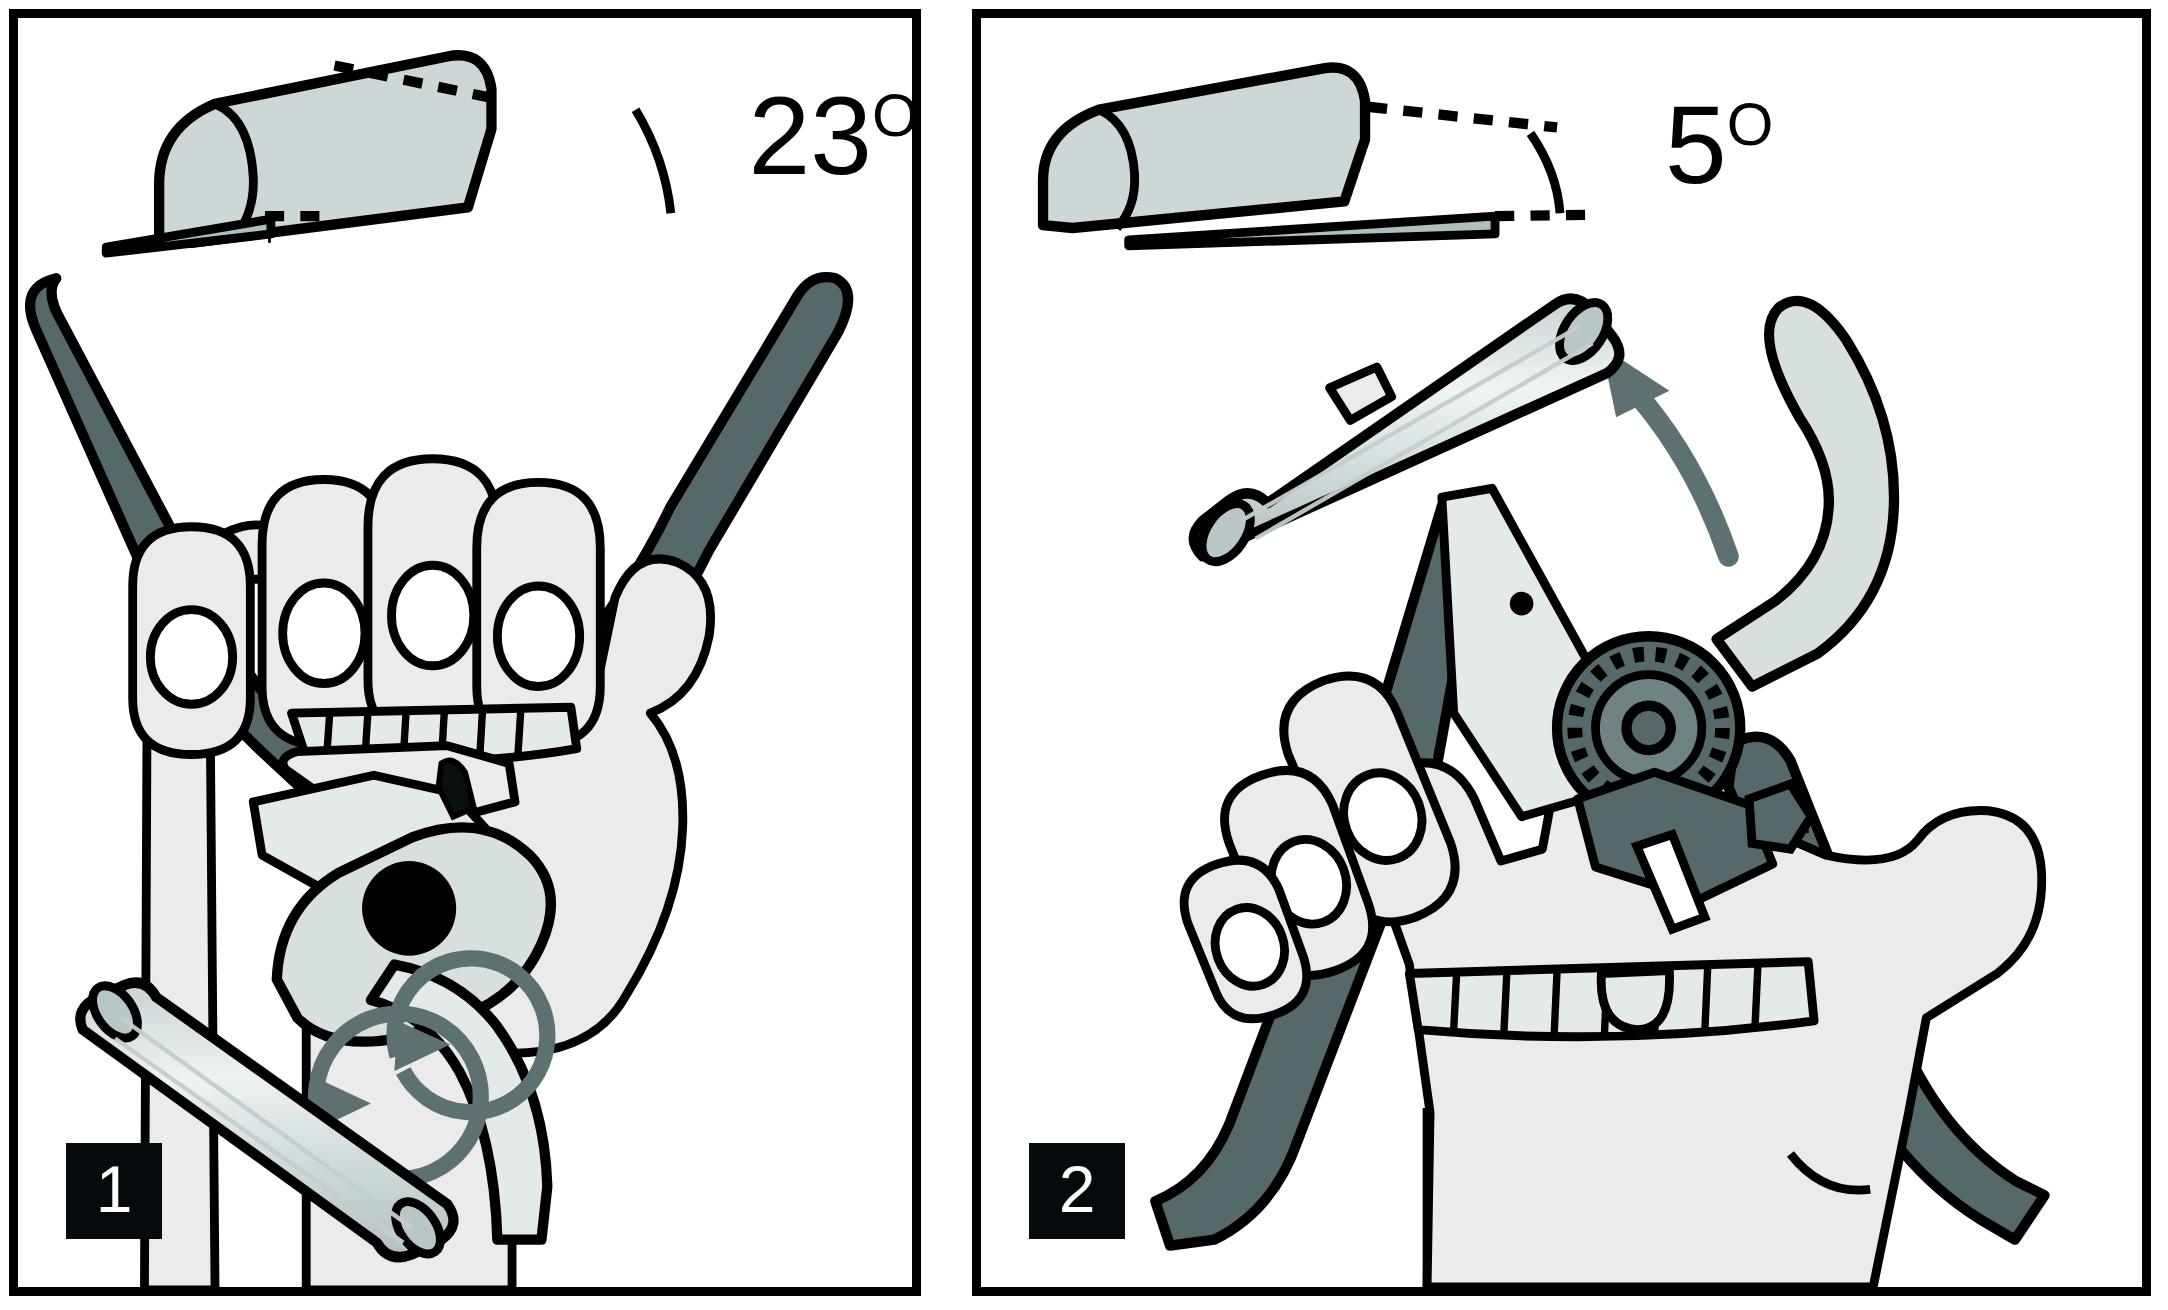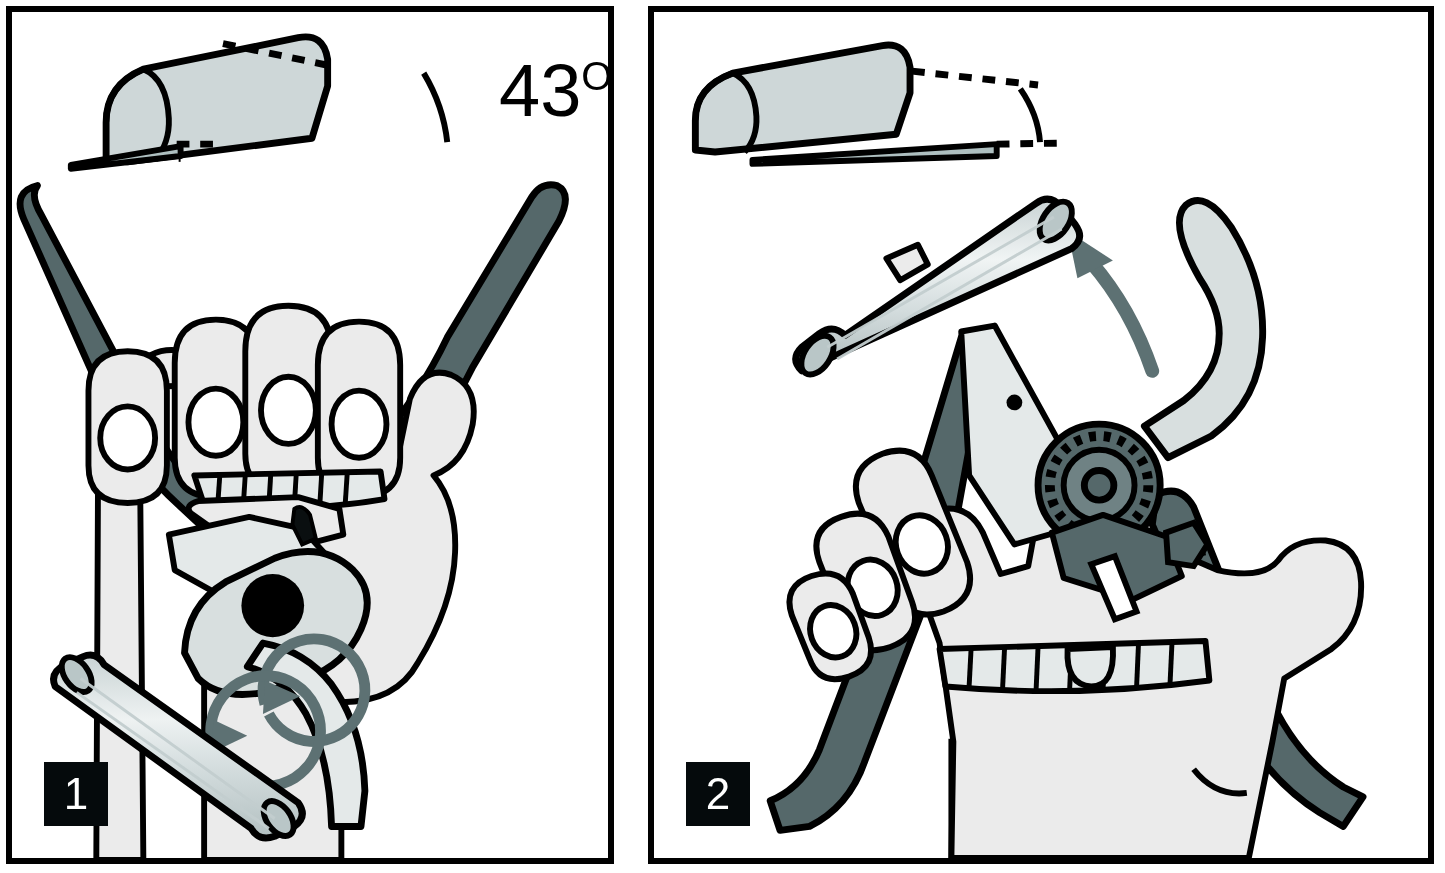--- a/index.html
+++ b/index.html
@@ -188,21 +188,21 @@
           <ellipse cx="272" cy="818" rx="12" ry="20" transform="rotate(-36 272 818)" fill="#b9c6c7" stroke="#000" stroke-width="6"></ellipse>
           <g stroke="#c3cecf" stroke-width="3" opacity="0.95">
             <line x1="70" y1="676" x2="268" y2="818"></line>
             <line x1="66" y1="690" x2="262" y2="828"></line>
           </g>
         </g>
       </g>
     </svg>
 
     <div class="angle-label" id="angle-1">
-      <span>43</span><span class="deg">O</span>
+      <span>23</span><span class="deg">O</span>
     </div>
 
     <div class="step-badge" id="badge-1">1</div>
   </div>
 
   <div class="panel" id="panel-2">
 
     <svg class="panel-svg" viewBox="0 0 786 858" preserveAspectRatio="none">
       <defs>
         <linearGradient id="rodGrad2" x1="0" y1="0" x2="0" y2="1">
@@ -304,17 +304,20 @@
           <g stroke="#c3cecf" stroke-width="3" opacity="0.95">
             <line x1="176" y1="340" x2="406" y2="208"></line>
             <line x1="186" y1="352" x2="414" y2="220"></line>
           </g>
 
           <path d="M 236 250 L 268 236 L 278 256 L 250 272 Z" fill="#ebebeb" stroke="#000" stroke-width="6" stroke-linejoin="round"></path>
         </g>
       </g>
     </svg>
 
+    <div class="angle-label" id="angle-2">
+      <span>5</span><span class="deg">O</span>
+    </div>
 
     <div class="step-badge" id="badge-2">2</div>
   </div>
 
 </div>
 
 </body></html>

